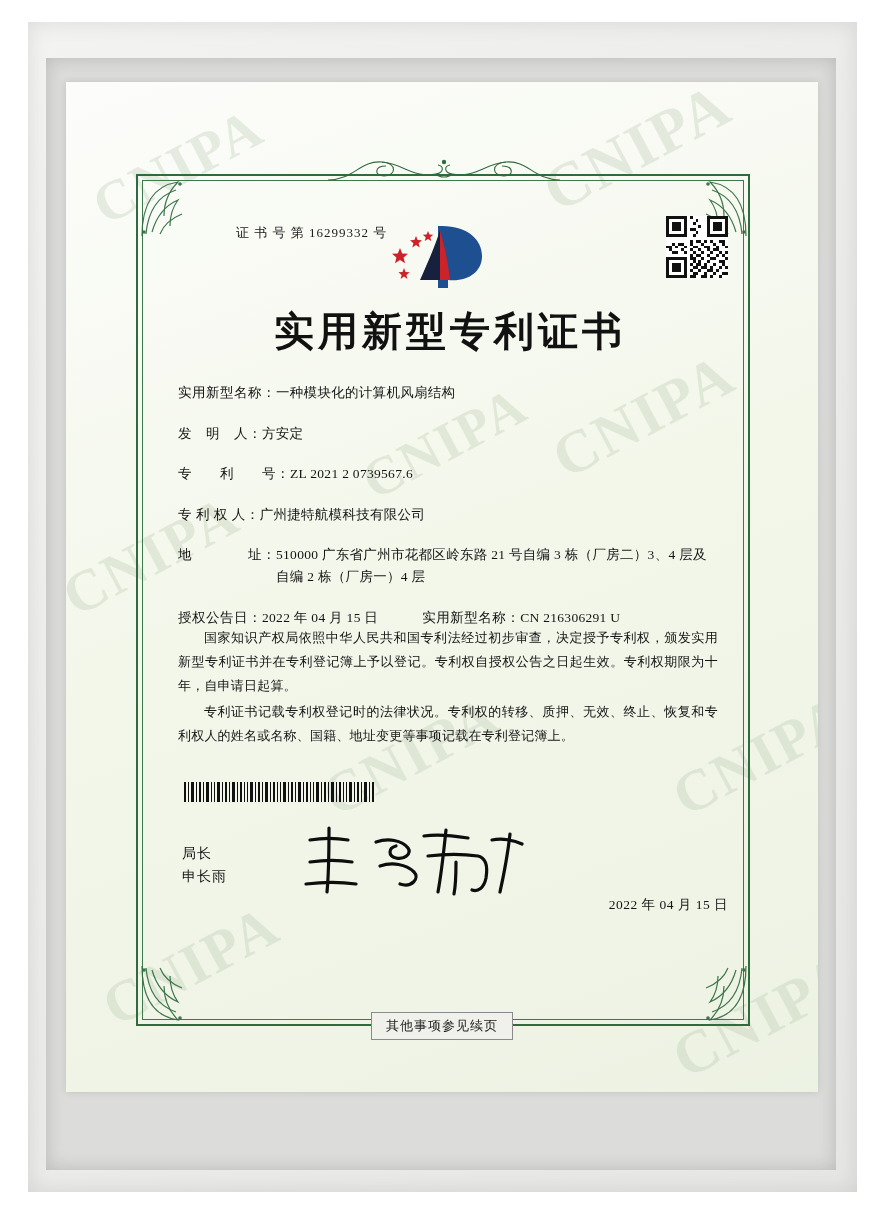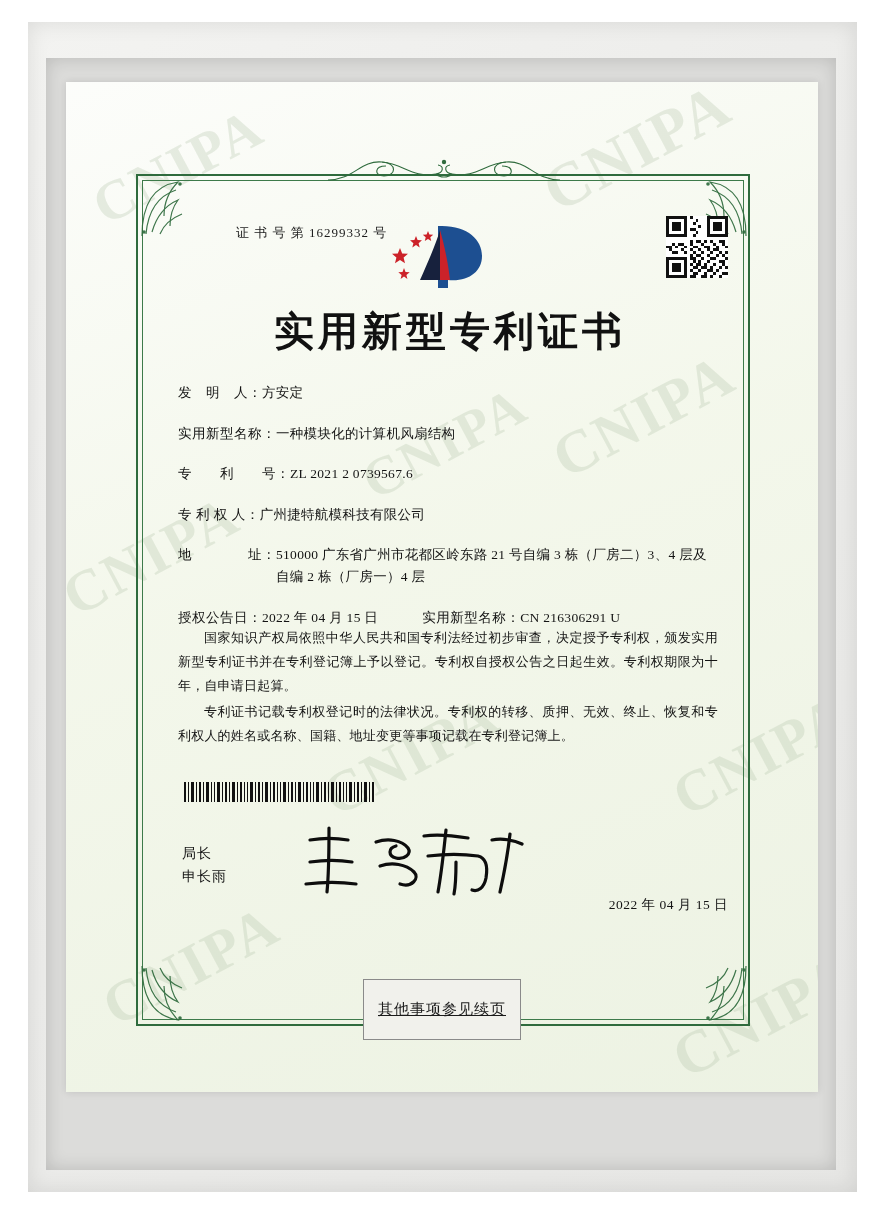--- a/index.html
+++ b/index.html
@@ -230,25 +230,24 @@
   .footer-note {
     position: absolute;
     left: 0; right: 0;
     bottom: 52px;
     text-align: center;
   }
   .footer-note span {
     display: inline-block;
     border: 1px solid #8a8a8a;
     background: #f1f1ec;
-    padding: 20px 14px;
-    font-size: 15px;
+    padding: 4px 14px;
+    font-size: 13px;
     color: #1a1a1a;
     letter-spacing: 1px;
-    text-decoration: underline;
   }
 </style>
 </head>
 <body>
 
 <div class="scan">
   <div class="scan-shadow"></div>
   <div class="scan-inner-shadow"></div>
 
   <div class="paper">
@@ -432,26 +431,26 @@
 
           <path d="M38 62 C 46 44, 54 26, 58 12 L 58 62 Z" fill="#17213d"></path>
           <path d="M58 12 C 62 26, 66 44, 68 62 L 58 62 Z" fill="#cc2229"></path>
         </svg>
       </div>
 
       <div class="title">实用新型专利证书</div>
 
       <div class="fields">
         <div class="field-row">
+          <span class="field-label">实用新型名称：</span>
+          <span class="field-value">一种模块化的计算机风扇结构</span>
+        </div>
+        <div class="field-row">
           <span class="field-label">发　明　人：</span>
           <span class="field-value">方安定</span>
-        </div>
-        <div class="field-row">
-          <span class="field-label">实用新型名称：</span>
-          <span class="field-value">一种模块化的计算机风扇结构</span>
         </div>
         <div class="field-row">
           <span class="field-label">专　　利　　号：</span>
           <span class="field-value">ZL 2021 2 0739567.6</span>
         </div>
         <div class="field-row">
           <span class="field-label">专 利 权 人：</span>
           <span class="field-value">广州捷特航模科技有限公司</span>
         </div>
         <div class="field-row">

